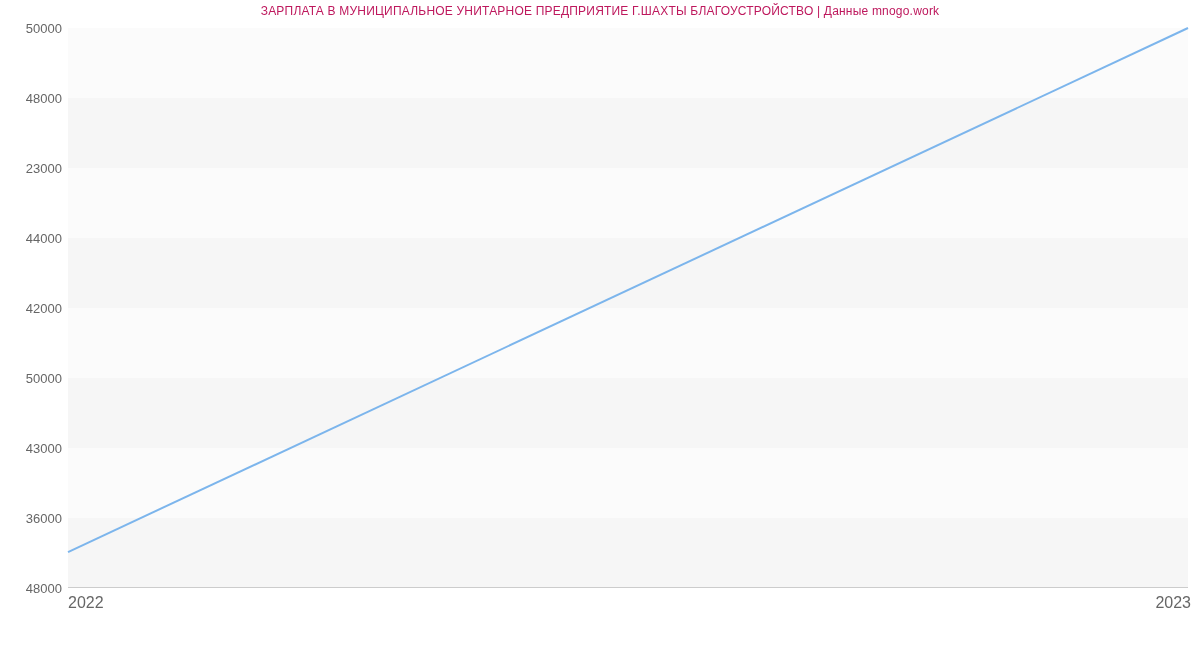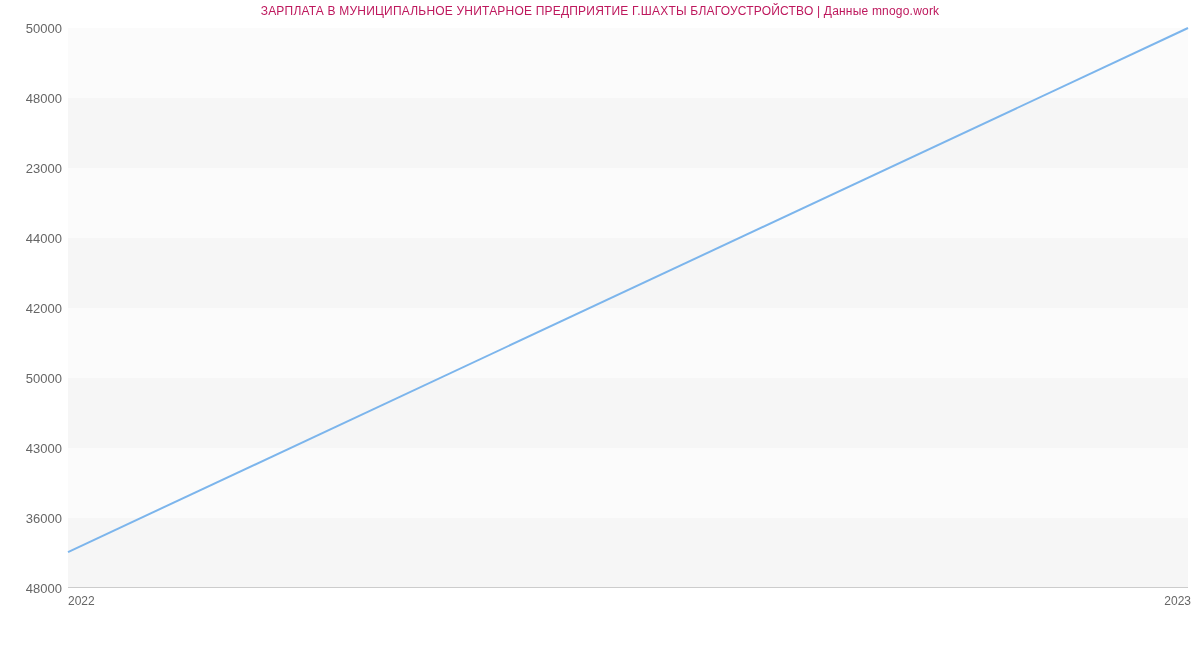--- a/index.html
+++ b/index.html
@@ -49,21 +49,21 @@
     right: 1138px;
     width: 56px;
     text-align: right;
     font-size: 13px;
     color: #666666;
     transform: translateY(-50%);
   }
   .x-tick-label {
     position: absolute;
     top: 594px;
-    font-size: 12px;
+    font-size: 16px;
     color: #666666;
   }
   svg.line-layer {
     position: absolute;
     left: 0;
     top: 0;
     width: 100%;
     height: 100%;
     overflow: visible;
   }

